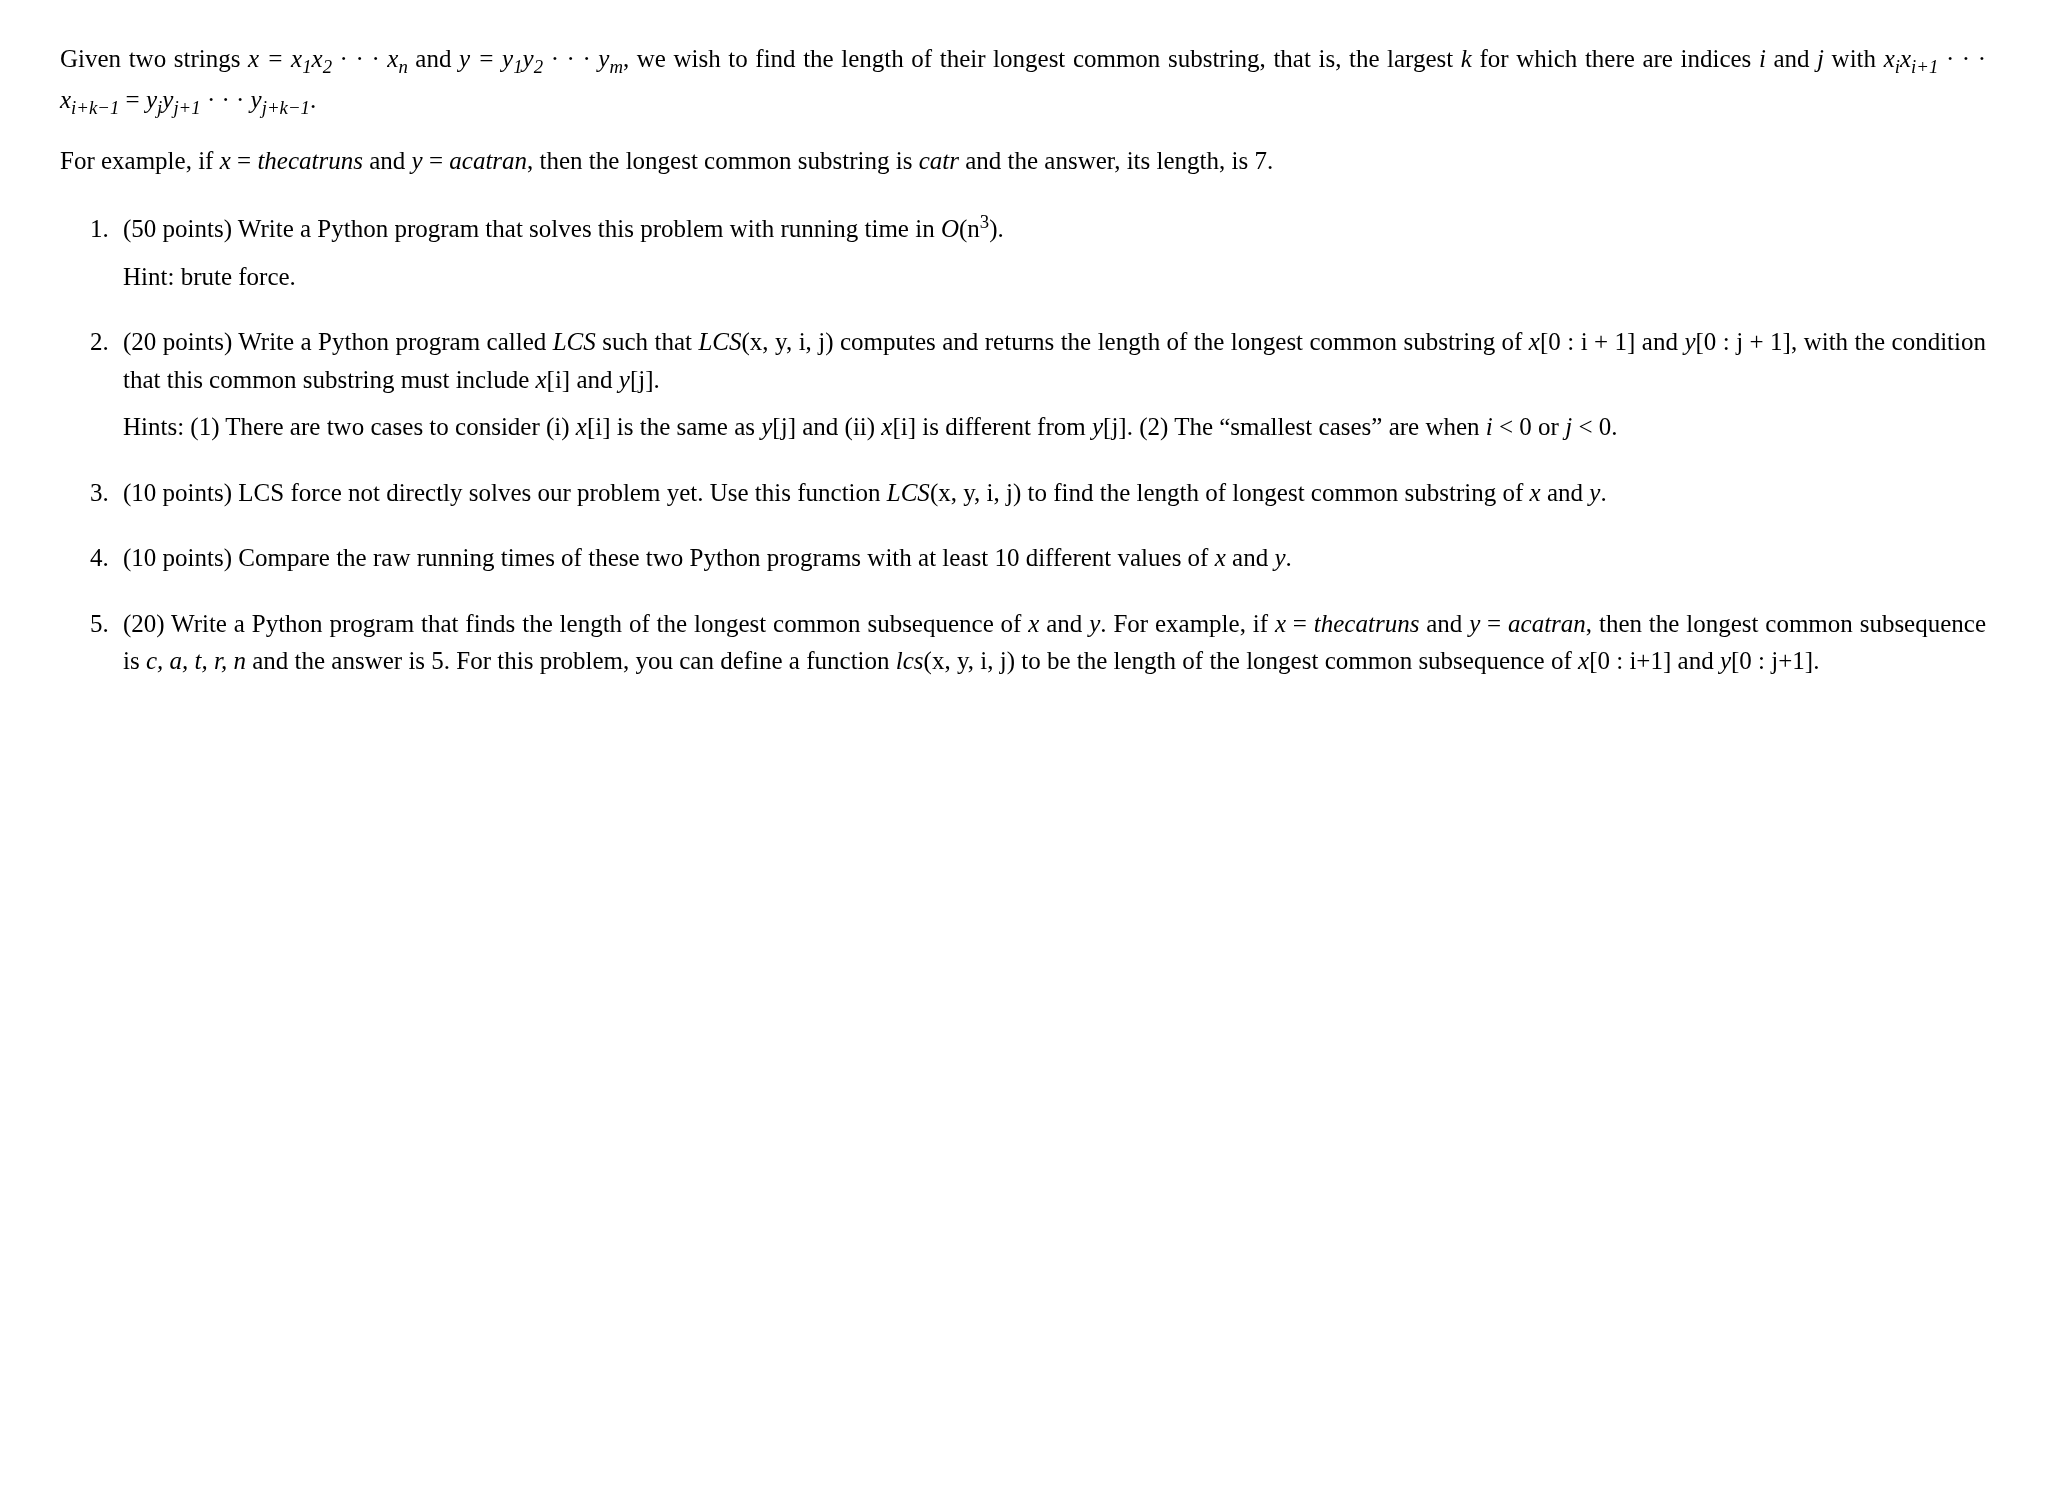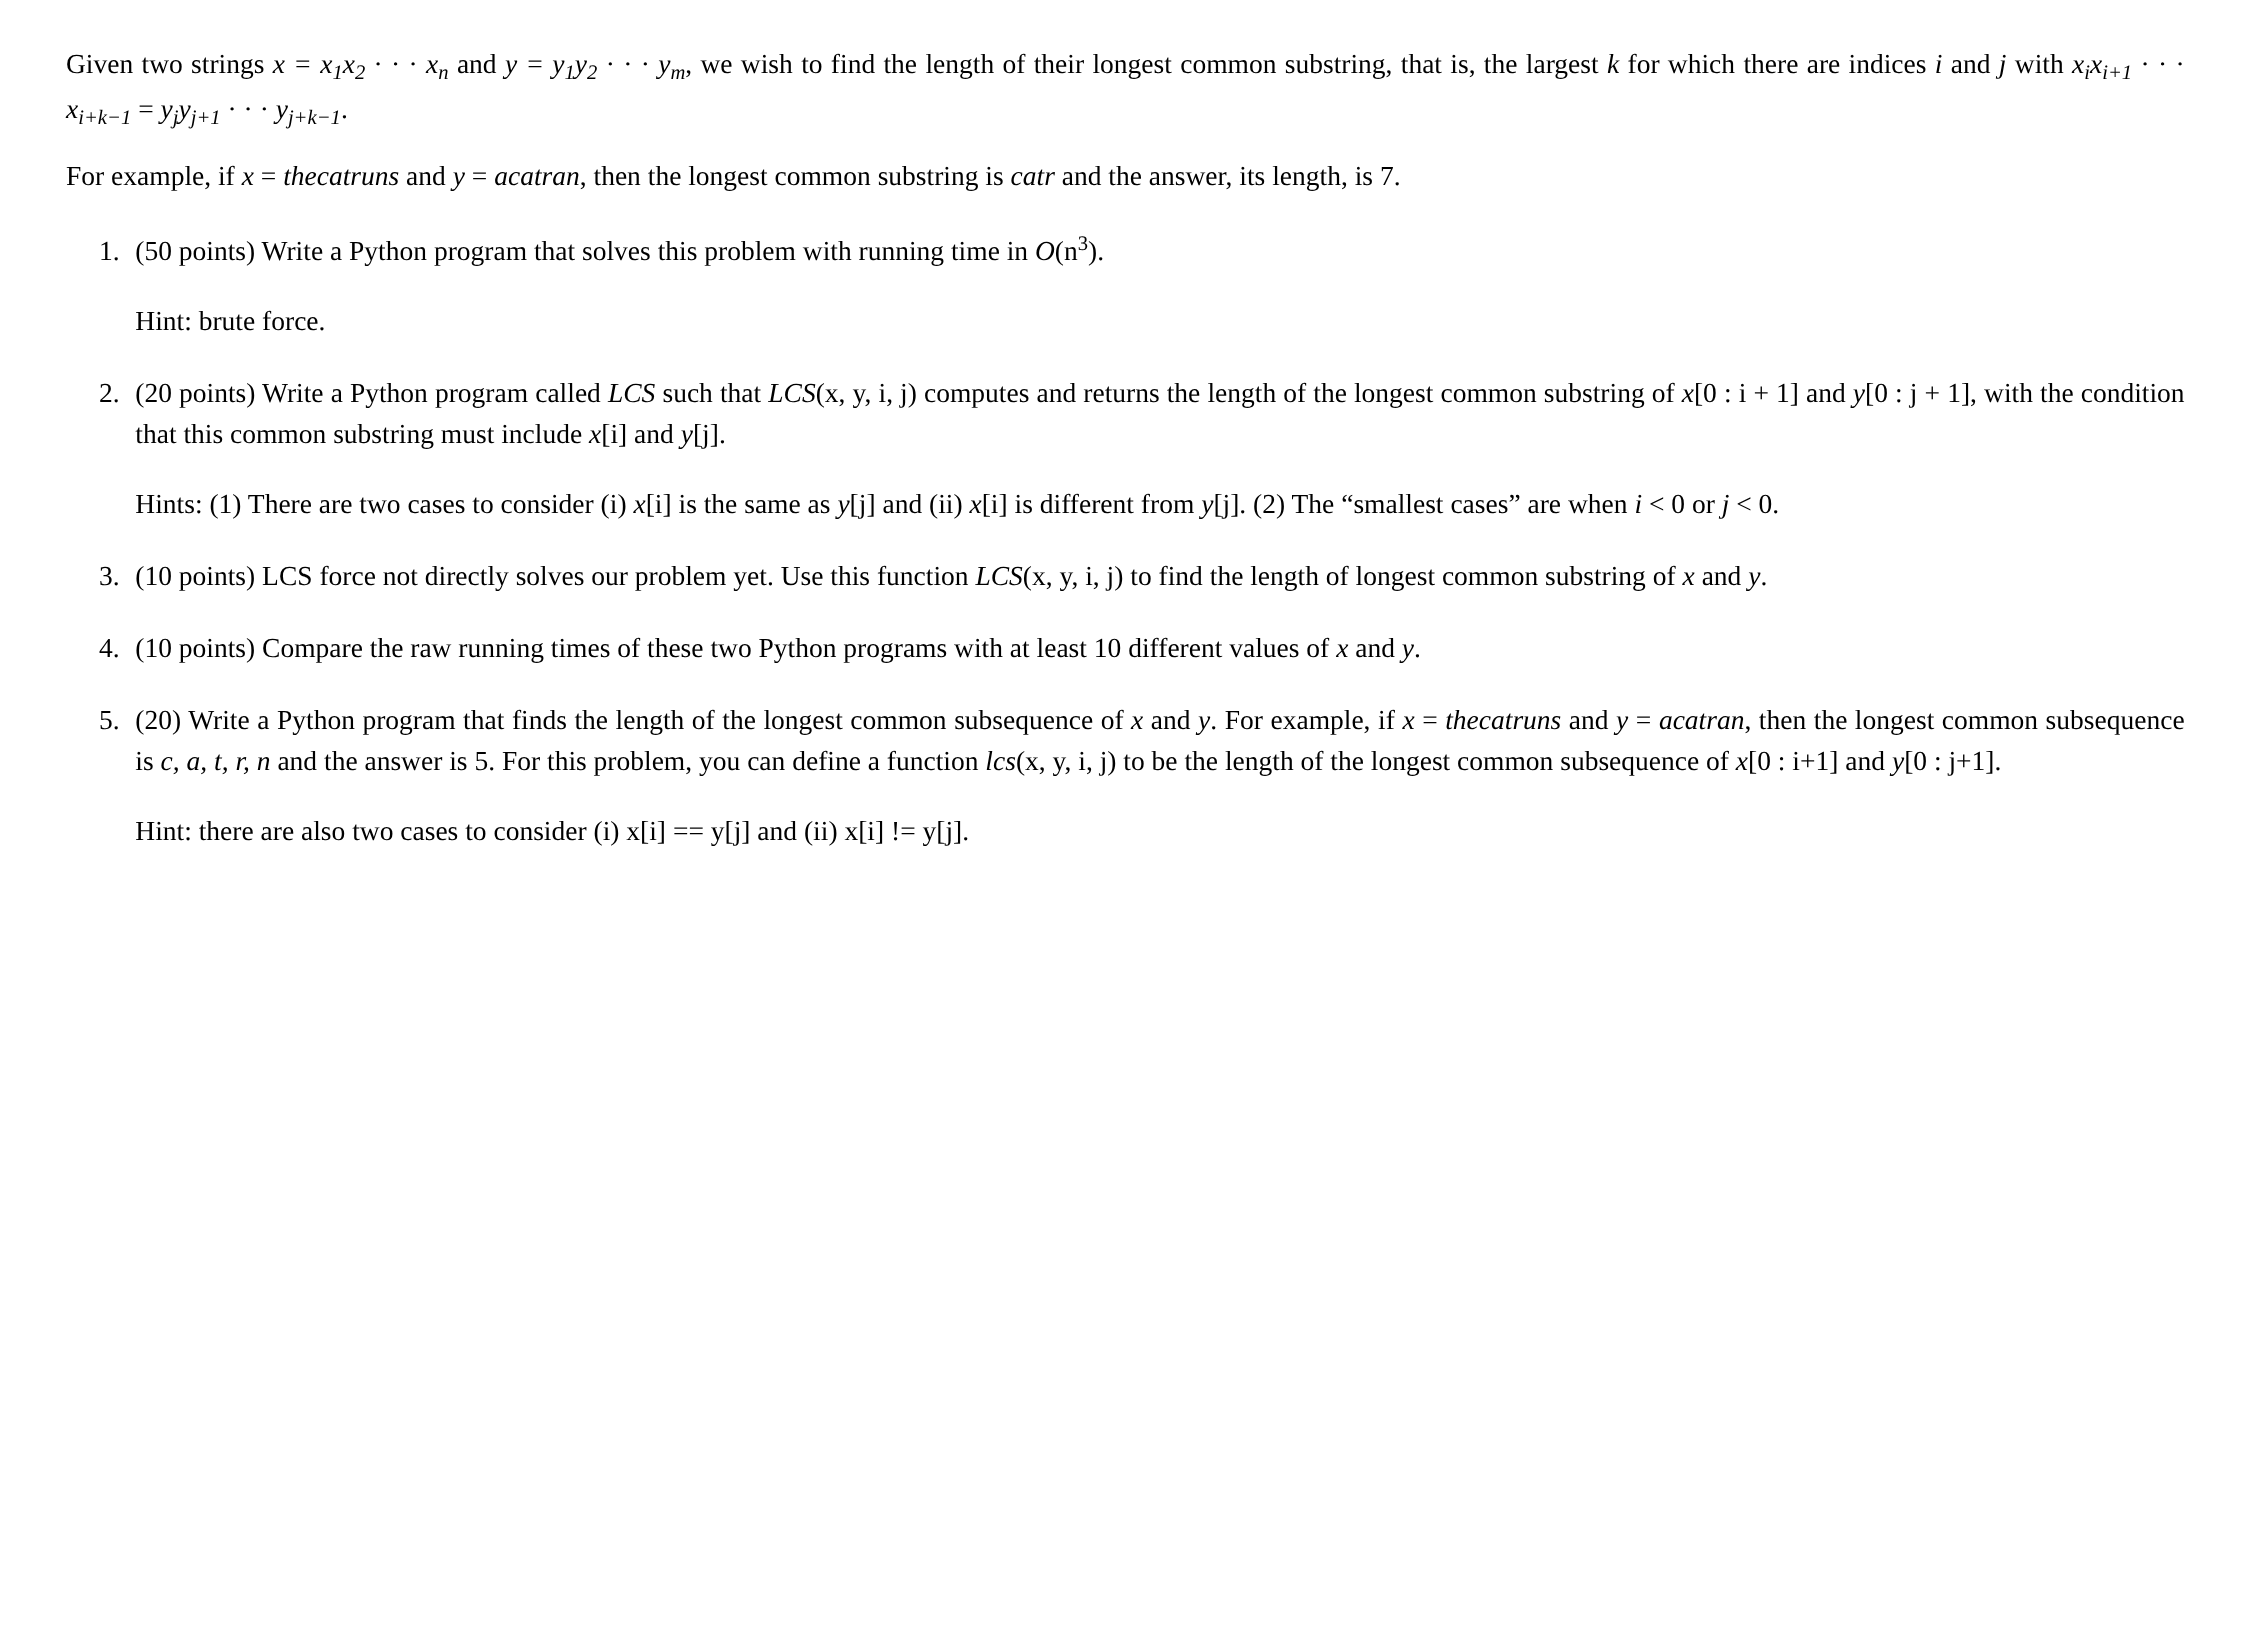--- a/index.html
+++ b/index.html
@@ -21,21 +21,21 @@
     ol.problems {
       padding-left: 55px;
       margin-top: 28px;
     }
     ol.problems > li {
       margin-bottom: 28px;
       padding-left: 8px;
       text-align: justify;
     }
     .hint {
-      margin-top: 26px;
+      margin-top: 10px;
     }
     .math {
       font-style: italic;
       font-family: "Times New Roman", serif;
     }
     .upright {
       font-style: normal;
     }
     sub {
       font-size: 0.75em;
@@ -77,16 +77,15 @@
   <li>
     <span>(10 points) </span><span>LCS force not directly solves our problem yet. Use this function </span><span class="math">LCS</span><span class="upright">(x, y, i, j)</span><span> to find the length of longest common substring of </span><span class="math">x</span><span> and </span><span class="math">y</span><span>.</span>
   </li>
 
   <li>
     <span>(10 points) </span><span>Compare the raw running times of these two Python programs with at least 10 different values of </span><span class="math">x</span><span> and </span><span class="math">y</span><span>.</span>
   </li>
 
   <li>
     <span>(20) </span><span>Write a Python program that finds the length of the longest common subsequence of </span><span class="math">x</span><span> and </span><span class="math">y</span><span>. For example, if </span><span class="math">x</span><span> = </span><span class="math">thecatruns</span><span> and </span><span class="math">y</span><span> = </span><span class="math">acatran</span><span>, then the longest common subsequence is </span><span class="math">c, a, t, r, n</span><span> and the answer is 5. For this problem, you can define a function </span><span class="math">lcs</span><span class="upright">(x, y, i, j)</span><span> to be the length of the longest common subsequence of </span><span class="math">x</span><span class="upright">[0 : i+1]</span><span> and </span><span class="math">y</span><span class="upright">[0 : j+1]</span><span>.</span>
-    <div class="hint"><span>Hint: there are also two cases to consider (i) x[i] == y[j] and (ii) x[i] != y[j].</span></div>
   </li>
 
 </ol>
 
 </body></html>

